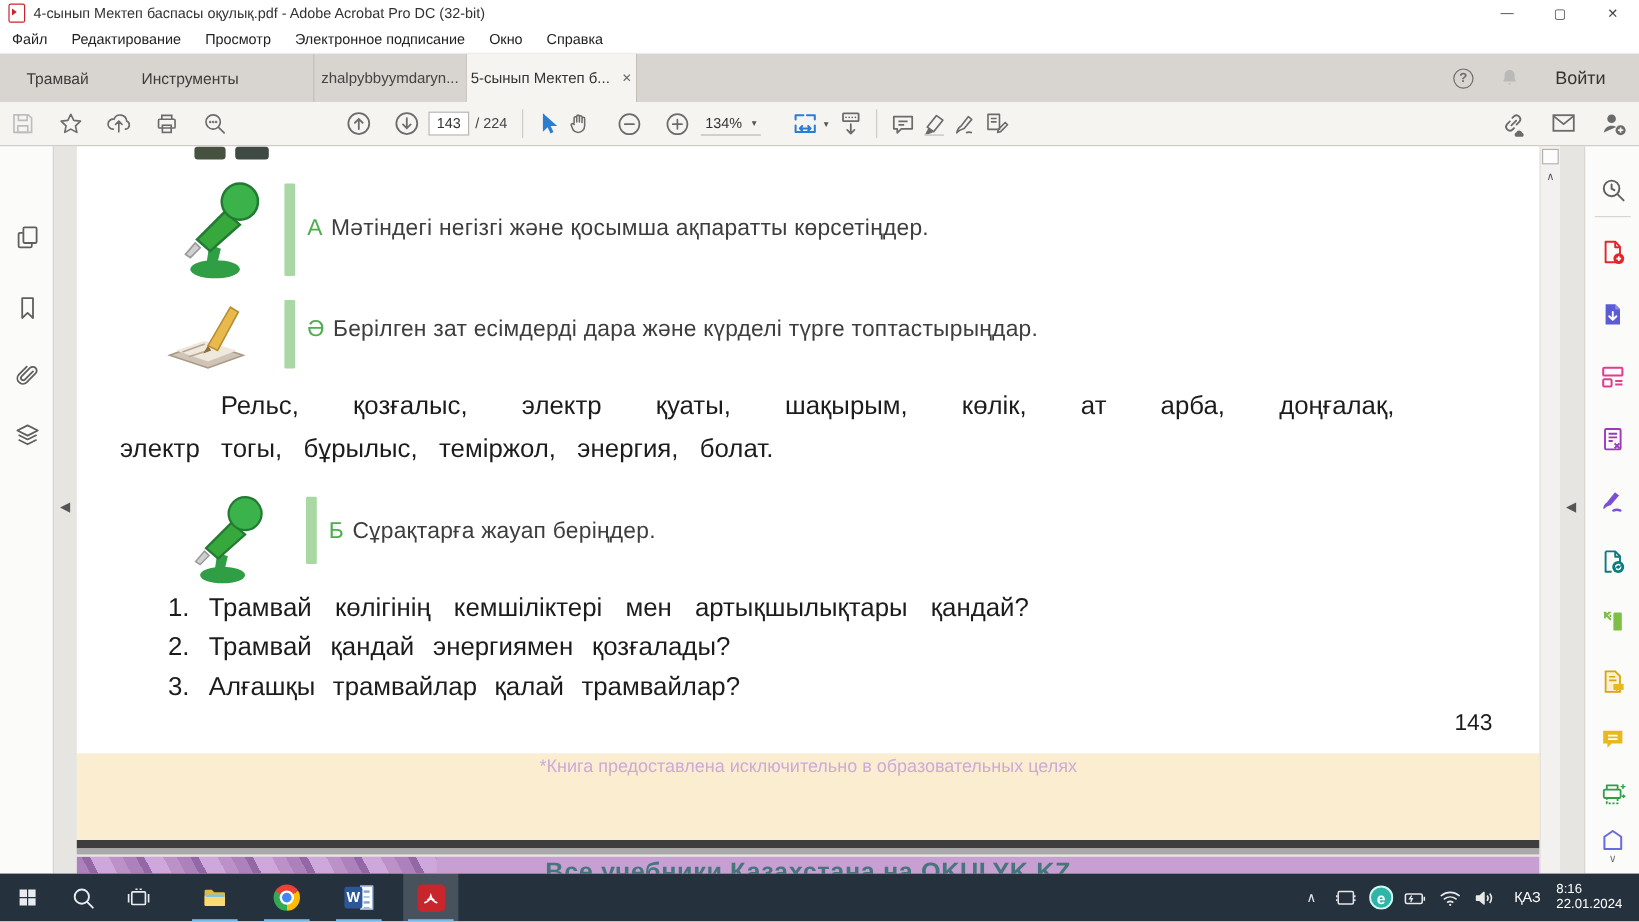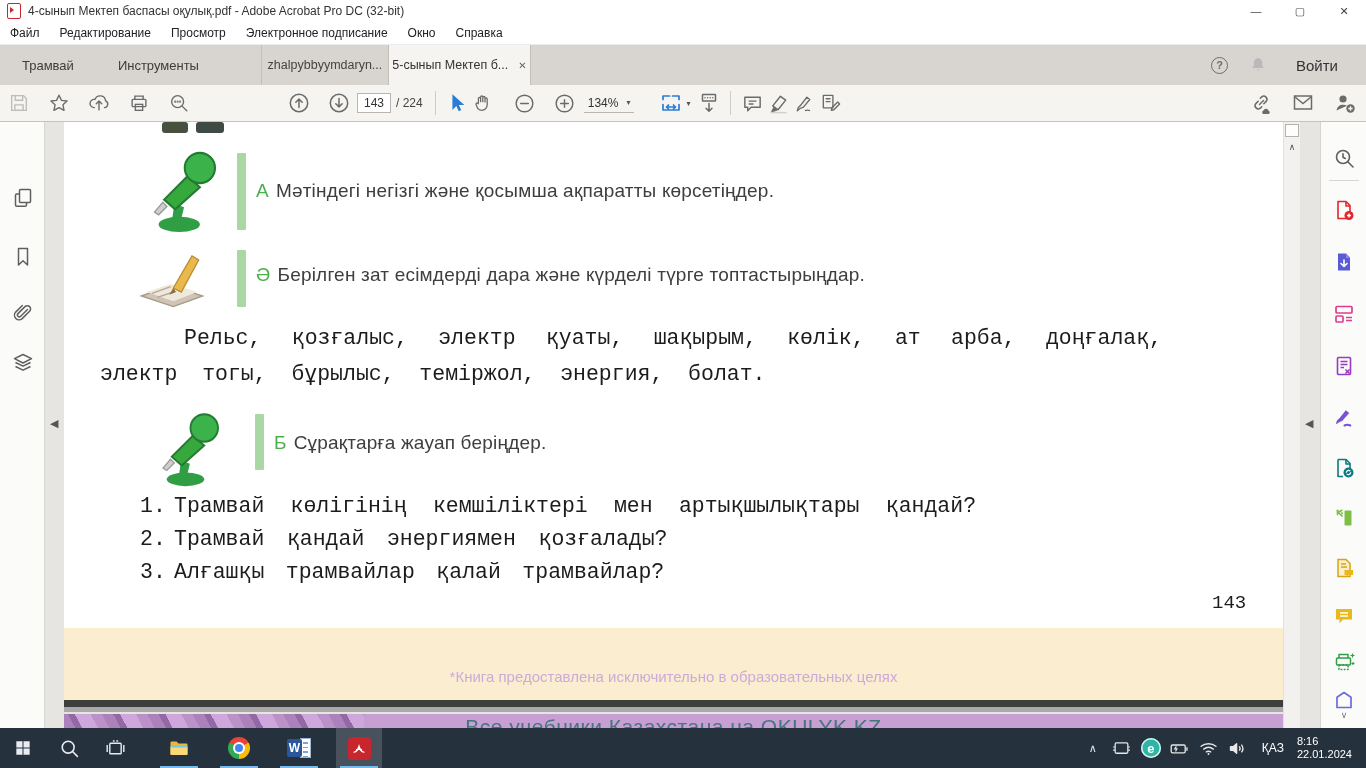--- a/index.html
+++ b/index.html
@@ -40,44 +40,44 @@
 
   svg.ic{display:block}
 
   
   .main{position:absolute;top:122px;left:0;width:1366px;height:606px;background:#e7e5e2}
   .left-rail{position:absolute;left:0;top:0;width:45px;height:606px;background:#fbfbfa;border-right:1px solid #d8d5d1}
   .rail-ic{position:absolute;left:11px;width:24px;height:24px}
   .panel-arrow{position:absolute;font-size:11px;color:#555;line-height:1}
 
   .page{position:absolute;left:64px;top:0;width:1219px;height:506px;background:#fff;overflow:hidden}
-  .cream{position:absolute;left:64px;top:506px;width:1219px;height:72px;background:#fbeed0;text-align:center;font-size:15px;color:#cdaad9;line-height:21px;padding-top:38px}
+  .cream{position:absolute;left:64px;top:506px;width:1219px;height:72px;background:#fbeed0;text-align:center;font-size:15px;color:#cdaad9;line-height:21px;}
   .strip-dark{position:absolute;left:64px;top:578px;width:1219px;height:7px;background:#3e3e3e}
   .strip-gray{position:absolute;left:64px;top:585px;width:1219px;height:5px;background:#a9a9a9}
   .banner{position:absolute;left:64px;top:592px;width:1219px;height:14px;background:#c79fd2;overflow:hidden}
-  .banner-text{position:absolute;left:0;top:1px;width:100%;text-align:center;font-size:21px;color:#44767c;font-weight:normal;letter-spacing:.5px}
+  .banner-text{position:absolute;left:0;top:1px;width:100%;text-align:center;font-size:21px;color:#44767c;font-weight:bold;letter-spacing:.5px}
   .banner-pattern{position:absolute;left:0;top:0;width:300px;height:14px;opacity:.85;
     background:repeating-linear-gradient(62deg,#a77cb8 0 10px,#8b5d9e 10px 16px,#cfa9dd 16px 30px,#b98fc6 30px 40px)}
 
   .scrollbar{position:absolute;left:1283px;top:0;width:17px;height:606px;background:#f2f1f0;border-left:1px solid #e2e0de}
   .sb-thumb{position:absolute;left:1px;top:2px;width:14px;height:13px;background:#fdfdfd;border:1px solid #b5b2ae}
   .sb-up{position:absolute;left:0;top:20px;width:16px;text-align:center;font-size:9px;color:#555}
 
   .right-rail{position:absolute;left:1320px;top:0;width:46px;height:606px;background:#fbfbfa;border-left:1px solid #d8d5d1}
   .rr-ic{position:absolute;left:11px;width:24px;height:24px}
   .rr-div{position:absolute;left:8px;width:30px;height:1px;background:#d8d5d1}
   .rr-chevron{position:absolute;left:0;width:46px;text-align:center;font-size:9px;color:#777}
 
   
   .partial-blob{position:absolute;top:0;height:11px;border-radius:3px;background:#46523f}
   .task-icon{position:absolute}
   .greenbar{position:absolute;width:9px;background:#a9d8a4;border-radius:1px}
   .task-text{position:absolute;font-size:19px;color:#3e3e3e;letter-spacing:.2px}
   .task-letter{color:#4cae4f;margin-right:7px}
-  .serif{font-family:Liberation Mono, monospace;color:#1c1c1c}
+  .serif{font-family:Liberation Sans, sans-serif;color:#1c1c1c}
   .words1{position:absolute;left:36px;top:204px;width:1062px;font-size:21.5px;text-align:justify;text-align-last:justify;text-indent:84px}
   .words2{position:absolute;left:36px;top:240px;font-size:21.5px;word-spacing:.55em}
   .qrow{position:absolute;left:76px;font-size:21.5px;display:flex}
   .qnum{width:34px}
   .pagenum{position:absolute;left:1148px;top:470px;font-size:19px}
 
   
   .taskbar{position:absolute;left:0;top:728px;width:100%;height:40px;background:#26313e;display:flex;align-items:center}
   .tkbtn{width:46px;height:40px;display:flex;align-items:center;justify-content:center;position:relative}
   .tkbtn.open::after{content:"";position:absolute;left:4px;bottom:0;width:38px;height:2px;background:#76b9ed}

